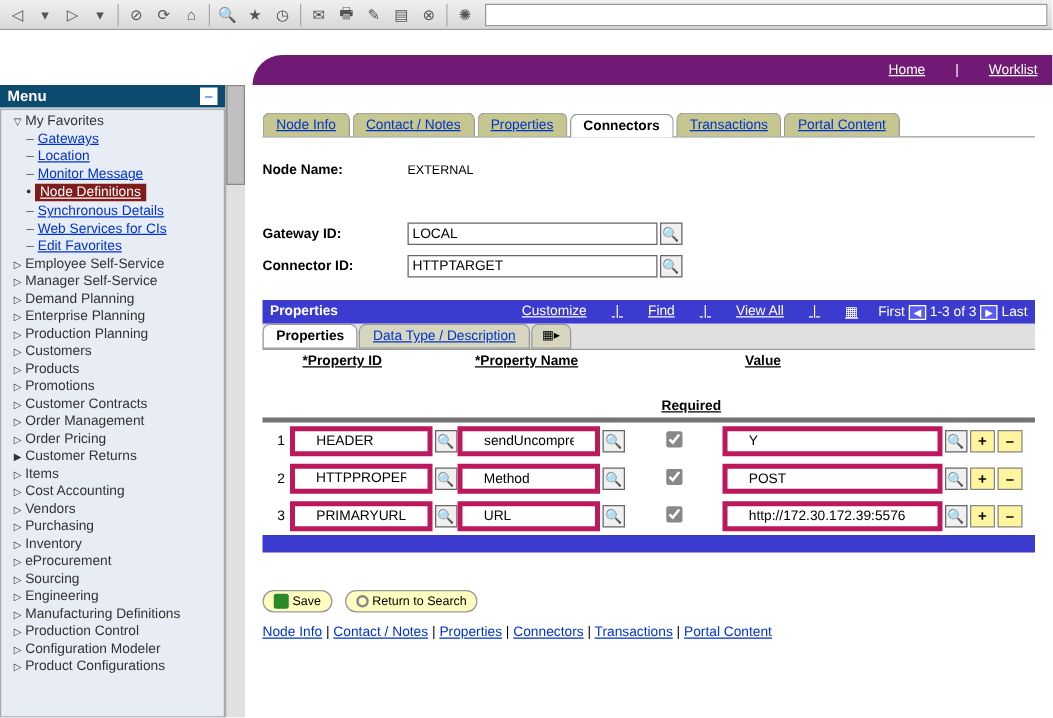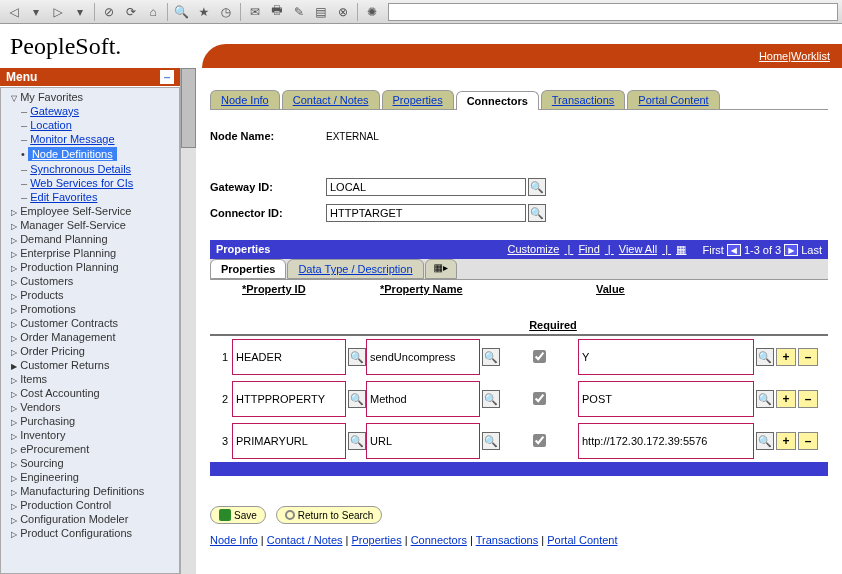--- a/index.html
+++ b/index.html
@@ -6,77 +6,77 @@
 body { font-family: Arial, sans-serif; font-size: 11px; background: #fff; width: 842px; }
 
 .toolbar { height: 24px; background: linear-gradient(#f0f0f0, #d8d8d8); border-bottom: 1px solid #999; display: flex; align-items: center; gap: 2px; padding: 0 4px; }
 .toolbar .tb-btn { width: 20px; height: 20px; display: flex; align-items: center; justify-content: center; color: #555; font-size: 12px; }
 .toolbar .sep { width: 1px; height: 18px; background: #aaa; margin: 0 2px; }
 .toolbar .addr { flex: 1; height: 18px; background: #fff; border: 1px solid #999; margin-left: 4px; }
 
 .header { height: 44px; display: flex; align-items: center; }
 .logo { font-size: 24px; font-family: Georgia, serif; padding-left: 10px; color: #000; }
 .header-right { margin-left: auto; height: 44px; display: flex; align-items: flex-end; }
-.header-bar { background: #c2410c; height: 24px; width: 640px; border-top-left-radius: 40px; display: flex; align-items: center; justify-content: flex-end; padding-right: 12px; gap: 0; }
+.header-bar { background: #701a75; height: 24px; width: 640px; border-top-left-radius: 40px; display: flex; align-items: center; justify-content: flex-end; padding-right: 12px; gap: 24px; }
 .header-bar a { color: #fff; text-decoration: underline; font-size: 11px; }
 .header-bar .vsep { color: #fff; }
 
 .body-wrap { display: flex; height: 506px; }
 
 .menu-col { width: 180px; background: #c9d7f1; display: flex; flex-direction: column; }
-.menu-title { background: #c2410c; color: #fff; font-weight: bold; font-size: 12px; padding: 2px 6px; display: flex; justify-content: space-between; border-bottom: 1px solid #fff; gap: 20px; }
+.menu-title { background: #0c4a6e; color: #fff; font-weight: bold; font-size: 12px; padding: 2px 6px; display: flex; justify-content: space-between; border-bottom: 1px solid #fff; gap: 20px; }
 .menu-title .min { background: #fff; color: #5b8dd8; width: 14px; height: 14px; display: inline-flex; align-items: center; justify-content: center; font-weight: bold; }
 .menu-body { flex: 1; background: #e8edf5; overflow: hidden; border: 1px solid #aaa; padding: 2px 2px; }
 .menu-item { padding: 1px 4px 1px 8px; font-size: 11px; color: #333; }
 .menu-item.exp::before { content: "▷"; font-size: 8px; color: #333; margin-right: 3px; }
 .menu-item.open::before { content: "▽"; font-size: 8px; color: #333; margin-right: 3px; }
 .menu-sub { padding-left: 18px; }
 .menu-sub .sub { padding: 1px 0; }
 .menu-sub .sub::before { content: "– "; color: #666; }
 .menu-sub a { color: #0033cc; text-decoration: underline; }
-.menu-sub .sel { background: #3b82f6; color: #fff; display: inline-block; padding: 1px 4px; text-decoration: underline; }
+.menu-sub .sel { background: #7f1d1d; color: #fff; display: inline-block; padding: 1px 4px; text-decoration: underline; }
 .menu-sub .sel-wrap::before { content: "• "; color: #333; }
 .scroll-col { width: 16px; background: #e0e0e0; border-left: 1px solid #aaa; }
 .scroll-col .thumb { background: #c0c0c0; height: 80px; border: 1px solid #888; }
 
 .content { flex: 1; padding: 10px 14px; background: #fff; overflow: hidden; }
 
 .tabs { display: flex; border-bottom: 1px solid #999; margin-top: 12px; }
 .tab { background: #c6c690; color: #0033cc; text-decoration: underline; padding: 3px 10px; border: 1px solid #999; border-bottom: none; border-top-left-radius: 6px; border-top-right-radius: 6px; margin-right: 2px; font-size: 11px; }
 .tab.active { background: #fff; color: #000; font-weight: bold; text-decoration: none; position: relative; top: 1px; }
 
 .form-row { display: flex; align-items: center; margin: 8px 0; }
 .form-row label { width: 116px; font-weight: bold; font-size: 11px; }
 .form-row .val { font-size: 10px; }
 .form-row input { width: 200px; height: 18px; border: 1px solid #666; font-size: 11px; padding: 0 3px; }
 .lookup { width: 18px; height: 18px; border: 1px solid #666; background: #f0f0f0; display: inline-flex; align-items: center; justify-content: center; margin-left: 2px; font-size: 11px; }
 
 .grid-header { background: #3b3bcf; color: #fff; padding: 3px 6px; display: flex; font-size: 11px; }
 .grid-header .gh-title { font-weight: bold; }
-.grid-header .gh-links { margin-left: auto; display: flex; gap: 5px; }
+.grid-header .gh-links { margin-left: auto; display: flex; gap: 20px; }
 .grid-header .gh-links span { text-decoration: underline; }
 .grid-header .gh-nav { margin-left: 16px; display: flex; gap: 3px; align-items: flex-end; }
 .grid-header .nav-btn { background: #5a5af0; border: 1px solid #fff; width: 14px; height: 12px; display: inline-flex; align-items: center; justify-content: center; font-size: 8px; }
 
 .subtabs { display: flex; background: #e0e0e0; border-bottom: 1px solid #999; }
 .subtab { padding: 3px 10px; border: 1px solid #999; background: #d6d6c0; color: #0033cc; text-decoration: underline; font-size: 11px; border-top-left-radius: 6px; border-top-right-radius: 6px; margin-right: 1px; }
 .subtab.active { background: #fff; color: #000; font-weight: bold; text-decoration: none; }
 .subtab-icon { background: #d6d6c0; border: 1px solid #999; border-top-left-radius: 6px; border-top-right-radius: 6px; padding: 2px 8px; font-size: 10px; }
 
-.grid-cols { display: flex; background: #fff; border-bottom: 2px solid #737373; padding: 3px 0; }
+.grid-cols { display: flex; background: #fff; border-bottom: 4px solid #737373; padding: 3px 0; }
 .gc { font-weight: bold; font-size: 11px; text-decoration: underline; padding: 0 4px; }
 .gc1 { width: 28px; }
 .gc2 { width: 138px; }
 .gc3 { width: 138px; }
 .gc4 { width: 78px; text-align: center; margin-top: 36px; }
 .gc5 { width: 200px; }
 
 .grid-row { display: flex; align-items: center; padding: 3px 0; }
 .grid-row .rn { width: 22px; text-align: right; padding-right: 4px; font-size: 11px; }
-.grid-row input.cell { height: 36px; border: 1px solid #be185d; font-size: 11px; padding: 0 3px; }
+.grid-row input.cell { height: 24px; border: 4px solid #be185d; font-size: 11px; padding: 0 17px; }
 .grid-row .c-id { width: 114px; }
 .grid-row .c-name { width: 114px; }
 .grid-row .c-val { width: 176px; }
 .grid-row .chk { width: 78px; text-align: center; }
 .grid-row .chk input { accent-color: #888; }
 .grid-row .act { width: 20px; height: 18px; border: 1px solid #888; background: #fff5a0; display: inline-flex; align-items: center; justify-content: center; font-weight: bold; margin-left: 2px; font-size: 12px; }
 .grid-footer { background: #3b3bcf; height: 14px; }
 
 .btn-row { margin-top: 30px; display: flex; gap: 10px; }
 .btn { border: 1px solid #999; border-radius: 10px; padding: 2px 8px; background: #fffec0; font-size: 10px; display: inline-flex; align-items: center; gap: 3px; }
@@ -108,21 +108,20 @@
   <span class="tb-btn">🖶</span>
   <span class="tb-btn">✎</span>
   <span class="tb-btn">▤</span>
   <span class="tb-btn">⊗</span>
   <span class="sep"></span>
   <span class="tb-btn">✺</span>
   <span class="addr"></span>
 </div>
 
 <div class="header">
-  <span class="logo">PeopleSoft.</span>
   <div class="header-right">
     <div class="header-bar">
       <a>Home</a>
       <span class="vsep">|</span>
       <a>Worklist</a>
     </div>
   </div>
 </div>
 
 <div class="body-wrap">

